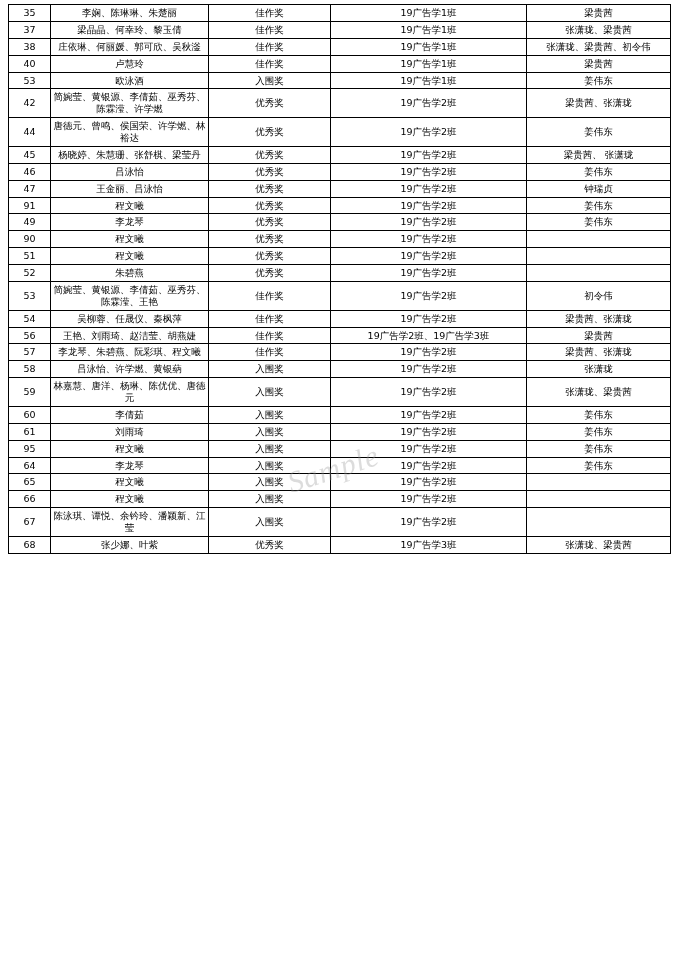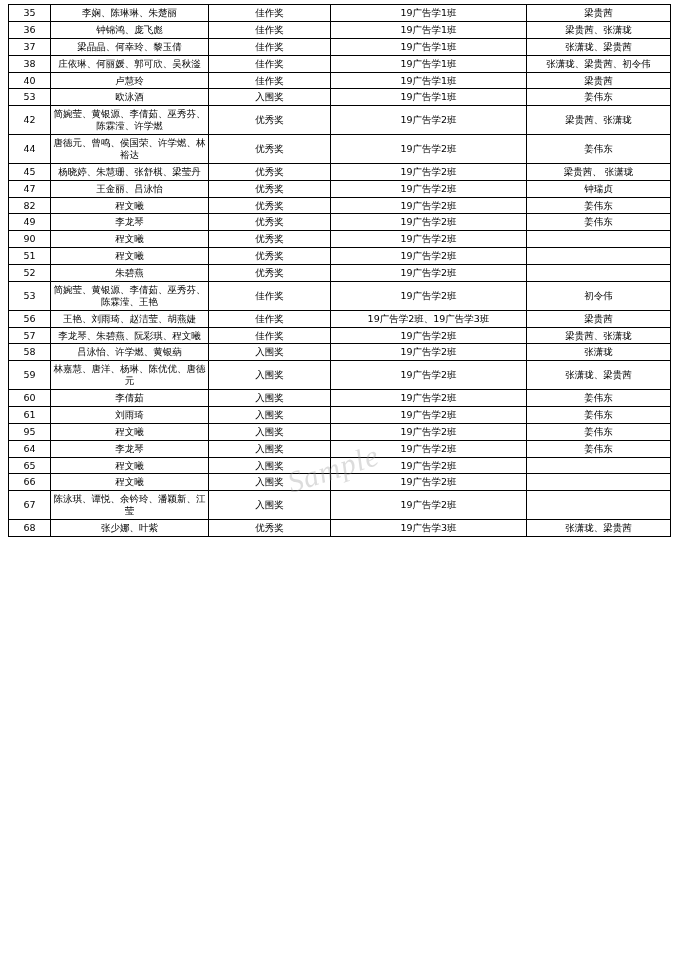--- a/index.html
+++ b/index.html
@@ -77,27 +77,20 @@
     </colgroup>
     <tbody>
         <tr>
           <td>35</td>
           <td>李娴、陈琳琳、朱楚丽</td>
           <td>佳作奖</td>
           <td>19广告学1班</td>
           <td>梁贵茜</td>
         </tr>
         <tr>
-          <td>36</td>
-          <td>钟锦鸿、庞飞彪</td>
-          <td>佳作奖</td>
-          <td>19广告学1班</td>
-          <td>梁贵茜、张潇珑</td>
-        </tr>
-        <tr>
           <td>37</td>
           <td>梁晶晶、何幸玲、黎玉倩</td>
           <td>佳作奖</td>
           <td>19广告学1班</td>
           <td>张潇珑、梁贵茜</td>
         </tr>
         <tr>
           <td>38</td>
           <td>庄依琳、何丽媛、郭可欣、吴秋滏</td>
           <td>佳作奖</td>
@@ -133,28 +126,35 @@
           <td>姜伟东</td>
         </tr>
         <tr>
           <td>45</td>
           <td>杨晓婷、朱慧珊、张舒棋、梁莹丹</td>
           <td>优秀奖</td>
           <td>19广告学2班</td>
           <td>梁贵茜、 张潇珑</td>
         </tr>
         <tr>
+          <td>46</td>
+          <td>吕泳怡</td>
+          <td>优秀奖</td>
+          <td>19广告学2班</td>
+          <td>姜伟东</td>
+        </tr>
+        <tr>
           <td>47</td>
           <td>王金丽、吕泳怡</td>
           <td>优秀奖</td>
           <td>19广告学2班</td>
           <td>钟瑞贞</td>
         </tr>
         <tr>
-          <td>82</td>
+          <td>91</td>
           <td>程文曦</td>
           <td>优秀奖</td>
           <td>19广告学2班</td>
           <td>姜伟东</td>
         </tr>
         <tr>
           <td>49</td>
           <td>李龙琴</td>
           <td>优秀奖</td>
           <td>19广告学2班</td>
@@ -182,20 +182,27 @@
           <td></td>
         </tr>
         <tr>
           <td>53</td>
           <td>简婉莹、黄银源、李倩茹、巫秀芬、陈霖滢、王艳</td>
           <td>佳作奖</td>
           <td>19广告学2班</td>
           <td>初令伟</td>
         </tr>
         <tr>
+          <td>54</td>
+          <td>吴柳蓉、任晟仪、秦枫萍</td>
+          <td>佳作奖</td>
+          <td>19广告学2班</td>
+          <td>梁贵茜、张潇珑</td>
+        </tr>
+        <tr>
           <td>56</td>
           <td>王艳、刘雨琦、赵洁莹、胡燕婕</td>
           <td>佳作奖</td>
           <td>19广告学2班、19广告学3班</td>
           <td>梁贵茜</td>
         </tr>
         <tr>
           <td>57</td>
           <td>李龙琴、朱碧燕、阮彩琪、程文曦</td>
           <td>佳作奖</td>

